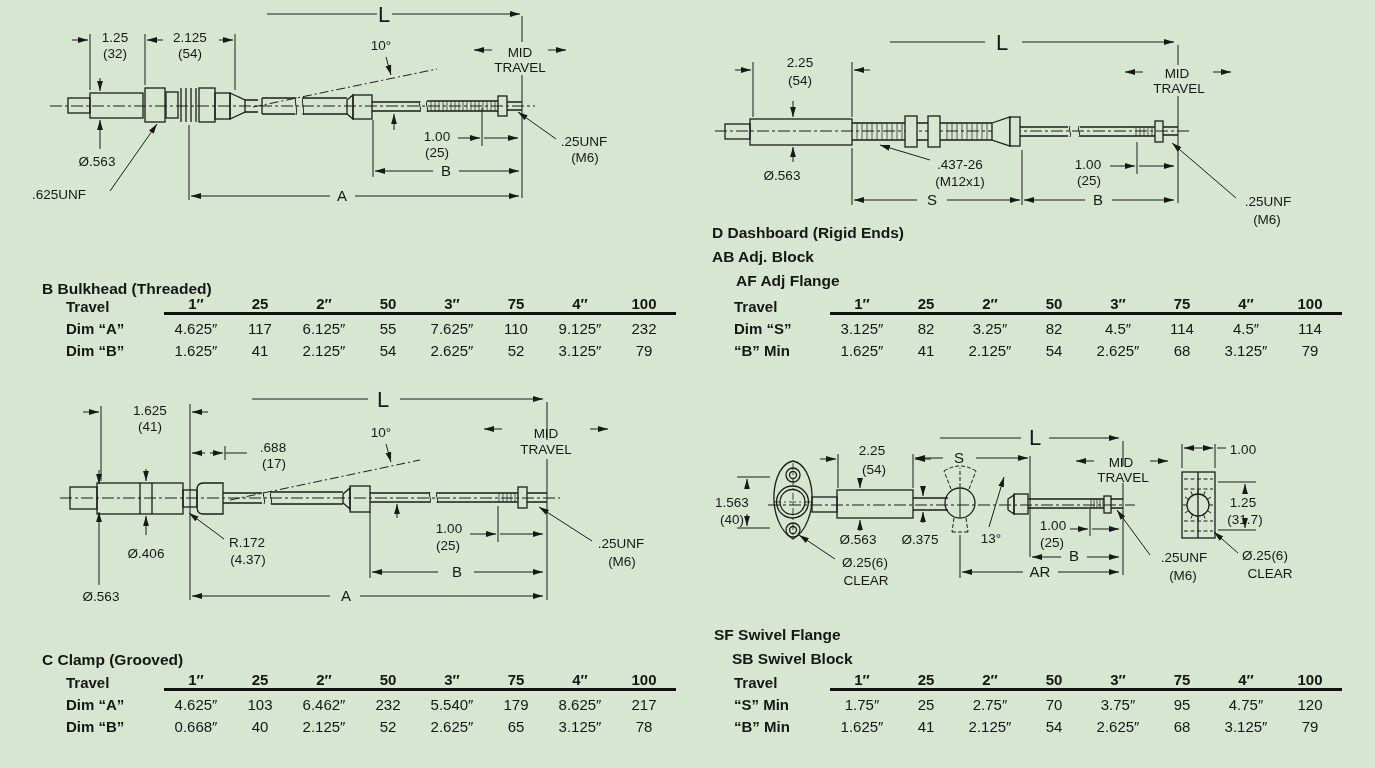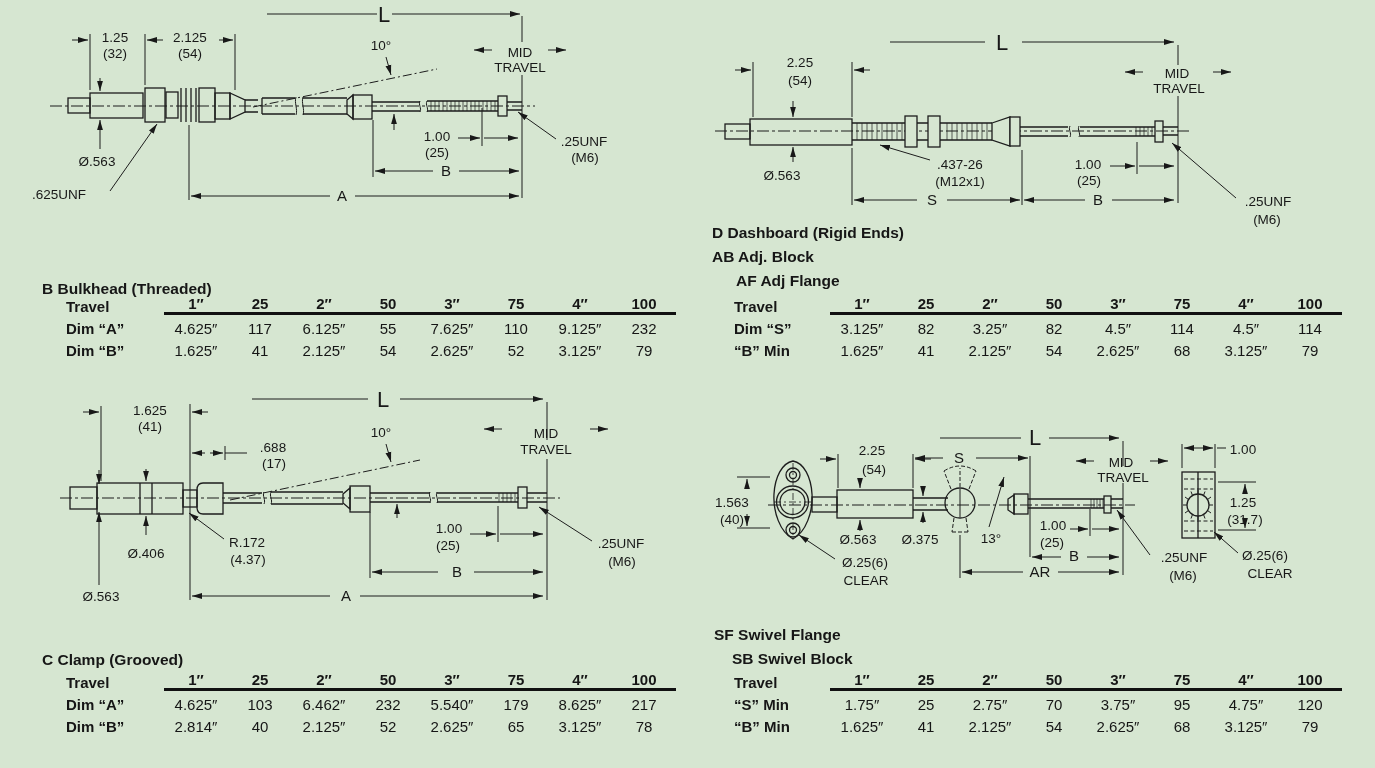--- a/index.html
+++ b/index.html
@@ -416,21 +416,21 @@
     <div class="cell lbl">Dim “A”</div>
     <div class="cell">4.625″</div>
     <div class="cell">103</div>
     <div class="cell">6.462″</div>
     <div class="cell">232</div>
     <div class="cell">5.540″</div>
     <div class="cell">179</div>
     <div class="cell">8.625″</div>
     <div class="cell">217</div>
     <div class="cell lbl">Dim “B”</div>
-    <div class="cell">2.814″</div>
+    <div class="cell">0.668″</div>
     <div class="cell">40</div>
     <div class="cell">2.125″</div>
     <div class="cell">52</div>
     <div class="cell">2.625″</div>
     <div class="cell">65</div>
     <div class="cell">3.125″</div>
     <div class="cell">78</div>
   </div>
 
   <div class="tbl t-right" style="left:734px;top:671px">

